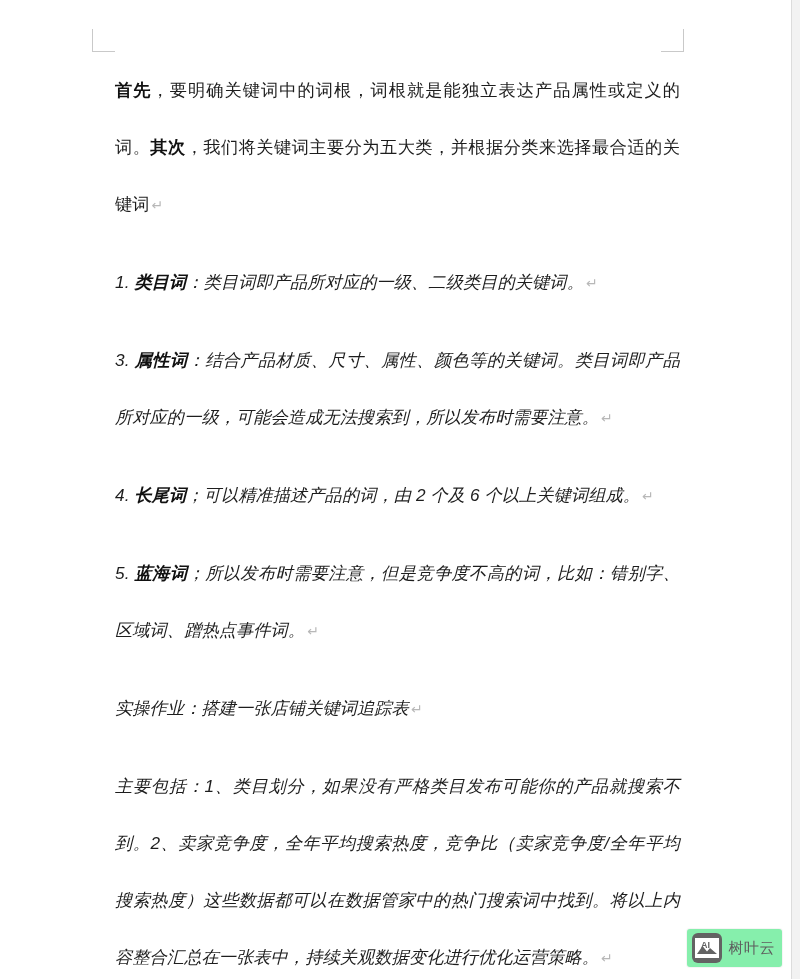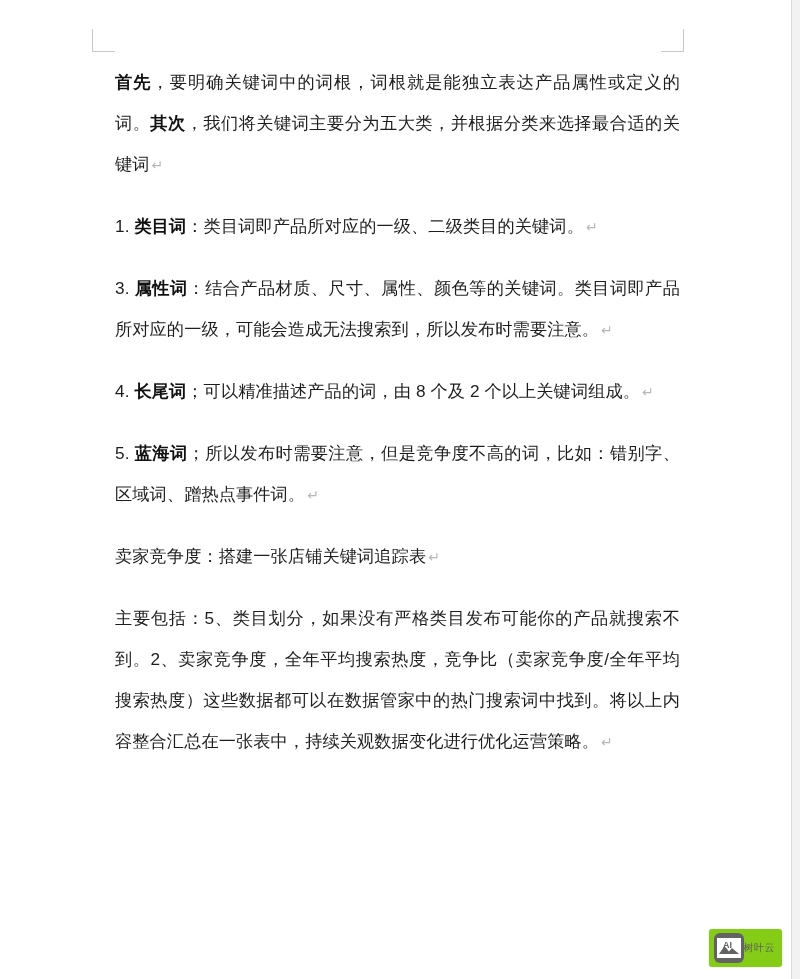--- a/index.html
+++ b/index.html
@@ -50,30 +50,31 @@
   .content {
     position: absolute;
     left: 115px;
     top: 62px;
     width: 565px;
   }
 
   p.para {
     margin: 0 0 0 0;
     font-size: 17.2px;
-    line-height: 41px;
+    line-height: 57px;
     color: #1d1d1d;
     text-align: justify;
     text-justify: inter-ideograph;
     letter-spacing: 0.1px;
     word-break: break-word;
   }
 
   p.spacer-before {
     margin-top: 20px;
+    font-style: italic;
   }
 
   .b {
     font-weight: bold;
     color: #111111;
   }
 
   .pilcrow {
     color: #b8b8b8;
     font-size: 14px;
@@ -81,40 +82,41 @@
     font-family: "DejaVu Sans", sans-serif;
   }
 
   
   .watermark {
     position: absolute;
     right: 9px;
     bottom: 12px;
     display: flex;
     align-items: center;
-    background: #84cc16;
+    gap: 7px;
+    background: #86efac;
     padding: 4px 7px 4px 5px;
     border-radius: 3px;
     box-shadow: 0 0 0 1px rgba(0,0,0,0.04);
   }
   .wm-icon {
     width: 30px;
     height: 30px;
     background: #636363;
     border-radius: 6px;
     position: relative;
     flex: 0 0 auto;
   }
   .wm-icon svg {
     position: absolute;
     left: 3px;
     top: 3px;
   }
   .wm-text {
-    font-size: 10px;
+    font-size: 15px;
     color: #5e5e5e;
     font-family: "DejaVu Sans", "Liberation Sans", sans-serif;
     letter-spacing: 0.5px;
     white-space: nowrap;
   }
 </style>
 </head>
 <body>
 
 <div class="page">
@@ -124,27 +126,27 @@
 
   <div class="content">
 
     <p class="para"><span class="b">首先</span><span>，要明确关键词中的词根，词根就是能独立表达产品属性或定义的词。</span><span class="b">其次</span><span>，我们将关键词主要分为五大类，并根据分类来选择最合适的关键词</span><span class="pilcrow">↵</span></p>
 
     <p class="para spacer-before"><span>1.</span>&nbsp;<span class="b">类目词</span><span>：</span><span>类目词即产品所对应的一级、二级类目的关键词。</span><span class="pilcrow">↵</span></p>
 
 
     <p class="para spacer-before"><span>3.</span>&nbsp;<span class="b">属性词</span><span>：</span><span>结合产品材质、尺寸、属性、颜色等的关键词。类目词即产品所对应的一级，可能会造成无法搜索到，所以发布时需要注意。</span><span class="pilcrow">↵</span></p>
 
-    <p class="para spacer-before"><span>4.</span>&nbsp;<span class="b">长尾词</span><span>；</span><span>可以精准描述产品的词，由 8 个及 2 个以上关键词组成。</span><span class="pilcrow">↵</span></p>
+    <p class="para spacer-before"><span>4.</span>&nbsp;<span class="b">长尾词</span><span>；</span><span>可以精准描述产品的词，由 2 个及 6 个以上关键词组成。</span><span class="pilcrow">↵</span></p>
 
     <p class="para spacer-before"><span>5.</span>&nbsp;<span class="b">蓝海词</span><span>；</span><span>所以发布时需要注意，但是竞争度不高的词，比如：错别字、区域词、蹭热点事件词。</span><span class="pilcrow">↵</span></p>
 
-    <p class="para spacer-before"><span>卖家竞争度：搭建一张店铺关键词追踪表</span><span class="pilcrow">↵</span></p>
+    <p class="para spacer-before"><span>实操作业：搭建一张店铺关键词追踪表</span><span class="pilcrow">↵</span></p>
 
-    <p class="para spacer-before"><span>主要包括：5、类目划分，如果没有严格类目发布可能你的产品就搜索不到。2、卖家竞争度，全年平均搜索热度，竞争比（卖家竞争度/全年平均搜索热度）这些数据都可以在数据管家中的热门搜索词中找到。将以上内容整合汇总在一张表中，持续关观数据变化进行优化运营策略。</span><span class="pilcrow">↵</span></p>
+    <p class="para spacer-before"><span>主要包括：1、类目划分，如果没有严格类目发布可能你的产品就搜索不到。2、卖家竞争度，全年平均搜索热度，竞争比（卖家竞争度/全年平均搜索热度）这些数据都可以在数据管家中的热门搜索词中找到。将以上内容整合汇总在一张表中，持续关观数据变化进行优化运营策略。</span><span class="pilcrow">↵</span></p>
 
   </div>
 
   <div class="watermark">
     <span class="wm-icon">
       <svg width="24" height="24" viewBox="0 0 24 24" aria-hidden="true">
         <rect x="0.5" y="2.5" width="23" height="19" fill="#ffffff" stroke="#ffffff" stroke-width="1"></rect>
         <path d="M2 18 L7.5 10 L12 15.5 L15 12 L22 18 Z" fill="#636363"></path>
         <text x="6" y="12" font-family="Liberation Sans, sans-serif" font-size="9" font-weight="bold" fill="#636363">AI</text>
       </svg>

